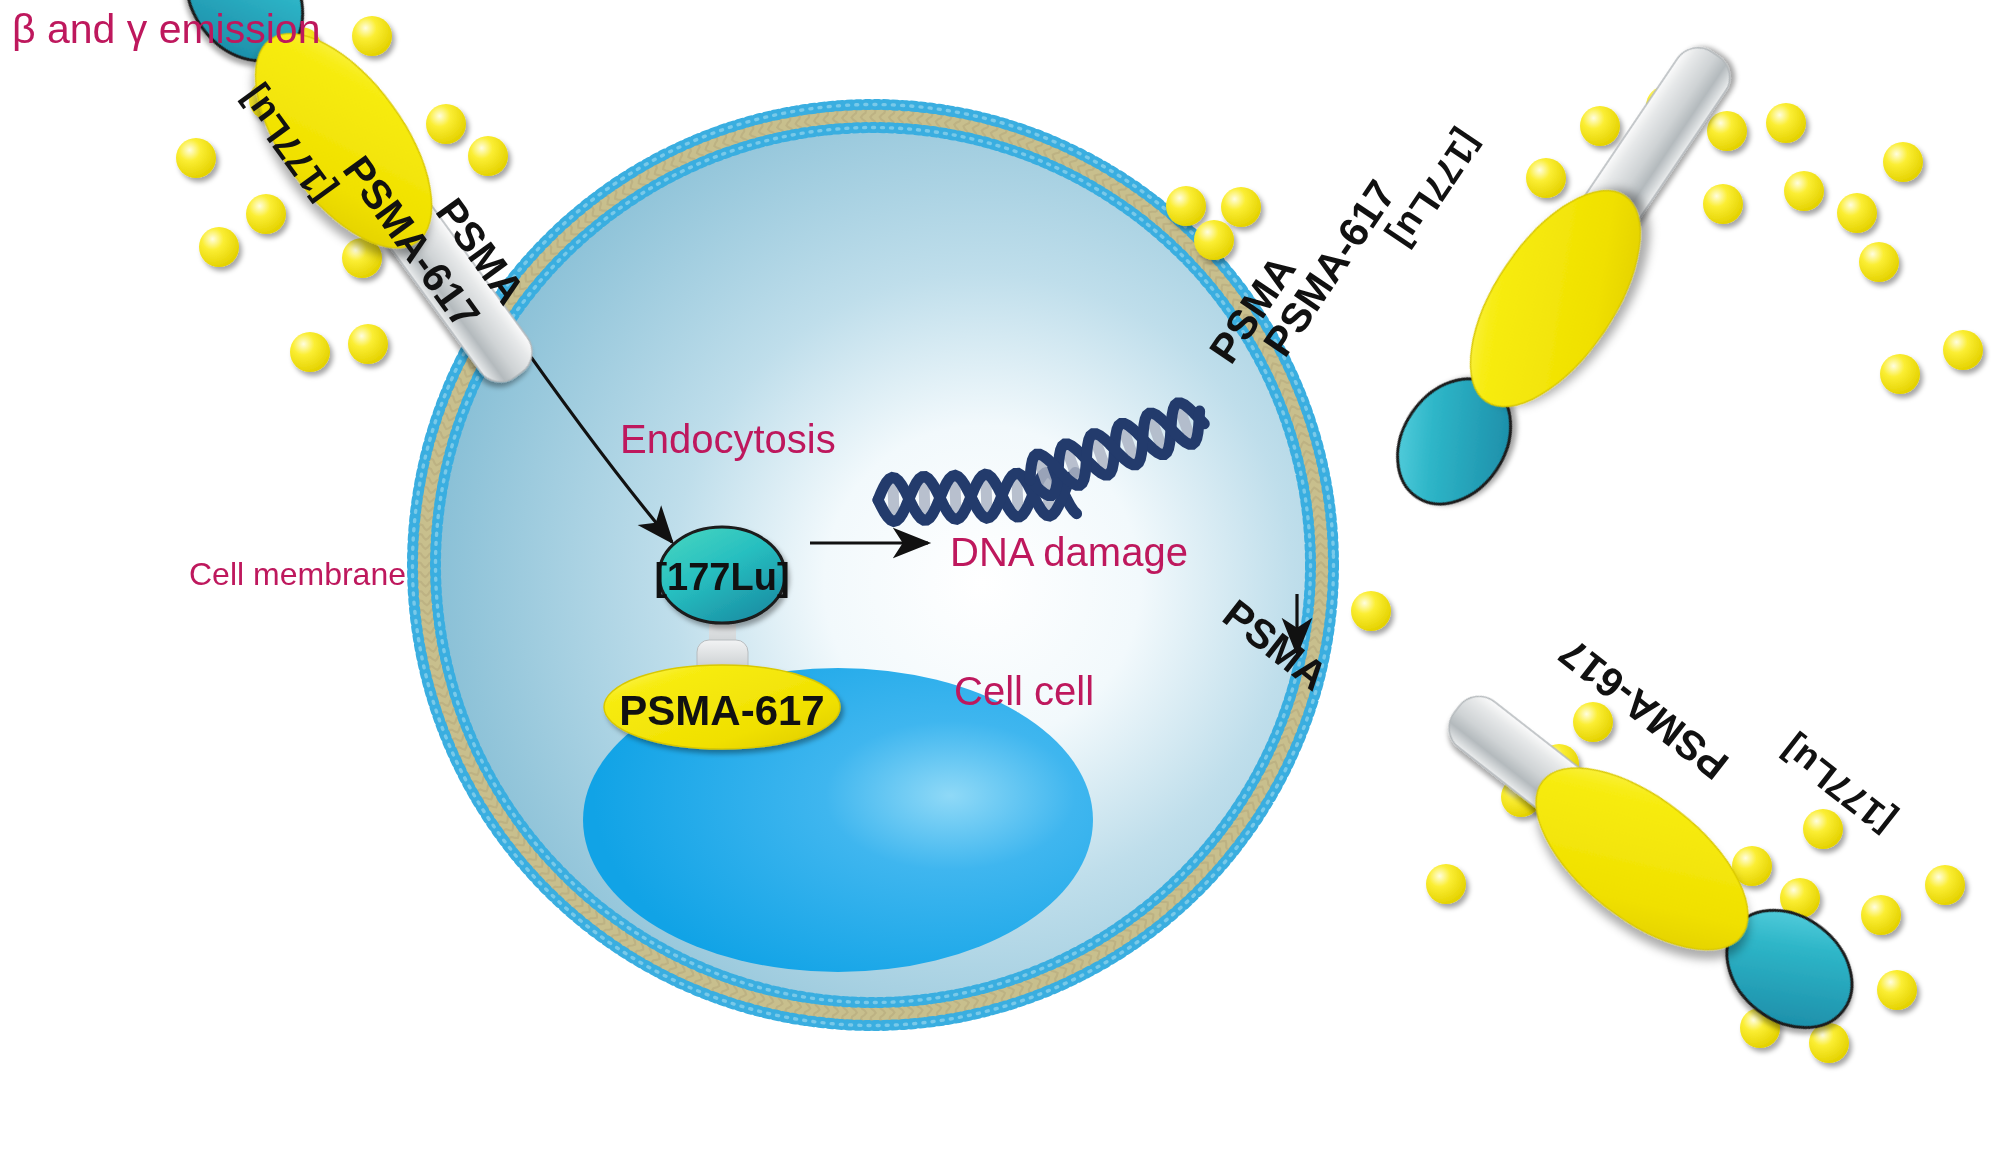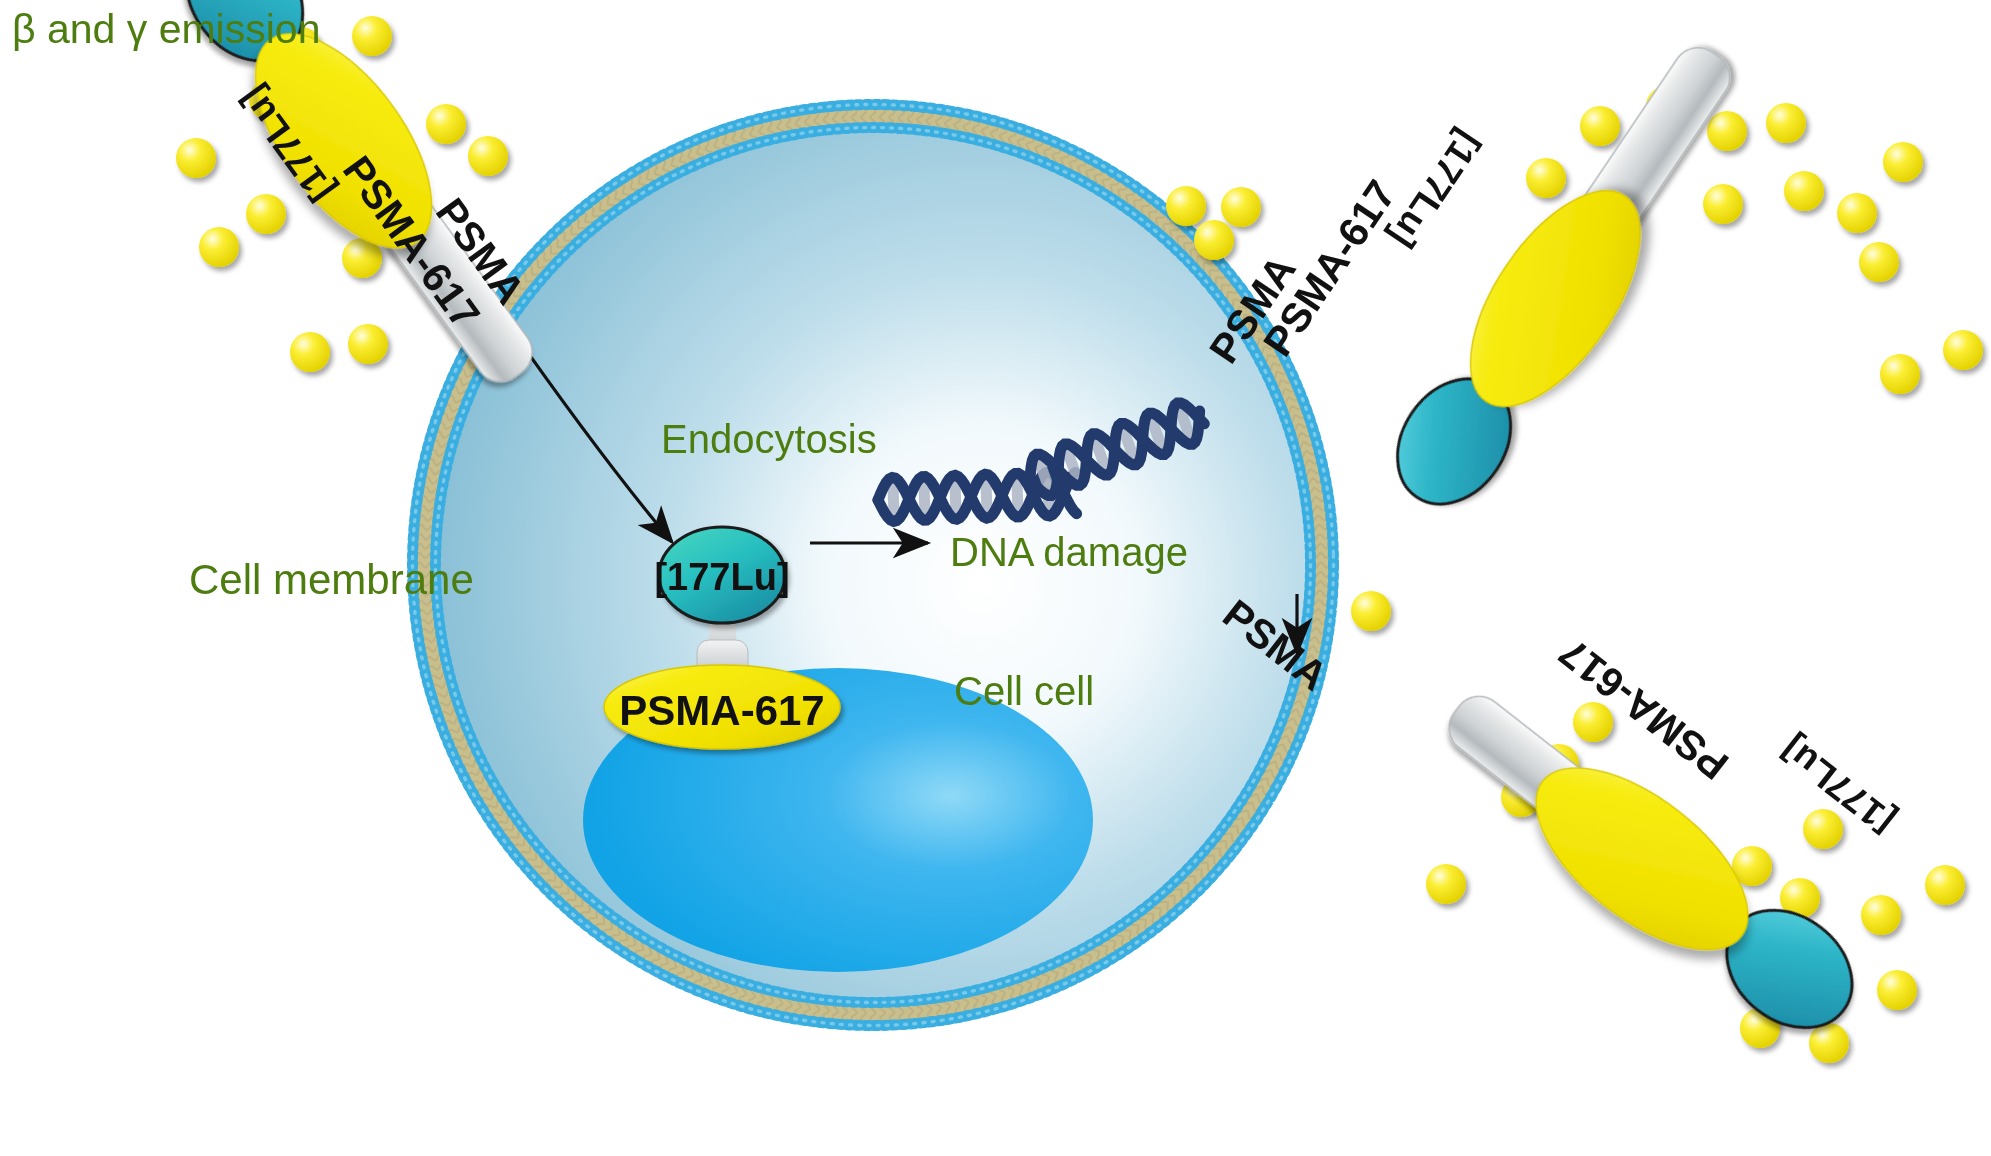--- a/index.html
+++ b/index.html
@@ -1,24 +1,24 @@
 <!DOCTYPE html>
 <html><head>
 <meta charset="utf-8">
 <style>
   html,body{margin:0;padding:0;background:#fff;}
   body{width:1991px;height:1156px;position:relative;overflow:hidden;
        font-family:"Liberation Sans","DejaVu Sans",sans-serif;color:#1a1a1a;}
   #stage{position:absolute;inset:0;width:1991px;height:1156px;}
   svg#scene{position:absolute;left:0;top:0;width:1991px;height:1156px;display:block;}
-  .lbl{position:absolute;white-space:nowrap;color:#4d7c0f;}
+  .lbl{position:absolute;white-space:nowrap;color:#be185d;}
   .lbl-emission{left:12px;top:6px;font-size:41px;}
   .lbl-title{left:829px;top:276px;font-size:46px;font-weight:bold;letter-spacing:-0.2px;}
-  .lbl-endo{left:620px;top:417px;font-size:40px;margin-left:41px;}
-  .lbl-memb{left:189px;top:556px;font-size:42px;}
+  .lbl-endo{left:620px;top:417px;font-size:40px;}
+  .lbl-memb{left:189px;top:556px;font-size:32px;}
   .lbl-dna{left:950px;top:530px;font-size:40px;}
   .lbl-death{left:954px;top:669px;font-size:40px;}
   .rot{position:absolute;transform-origin:50% 50%;white-space:nowrap;
        font-weight:bold;color:#111;pointer-events:none;}
 </style>
 </head>
 <body>
 
 <div id="stage">
 

